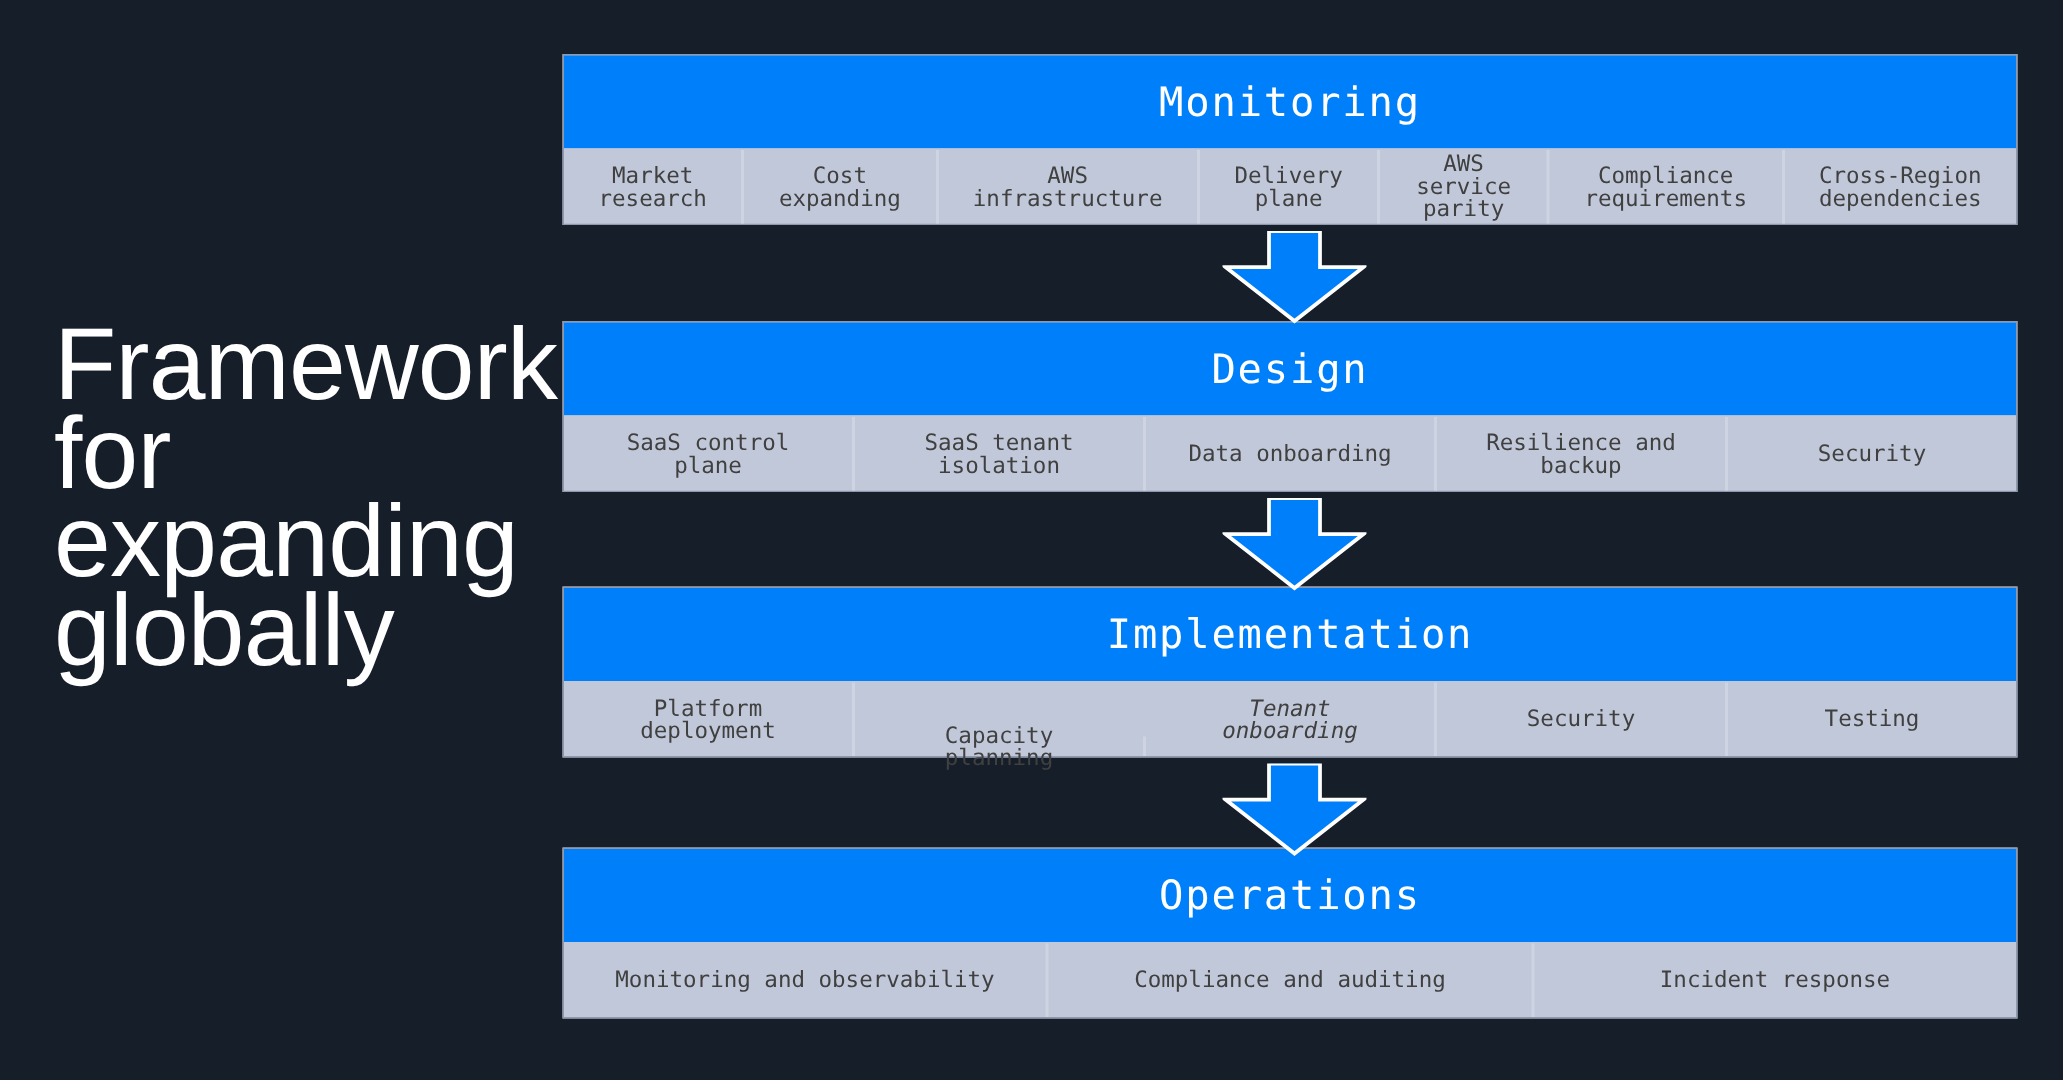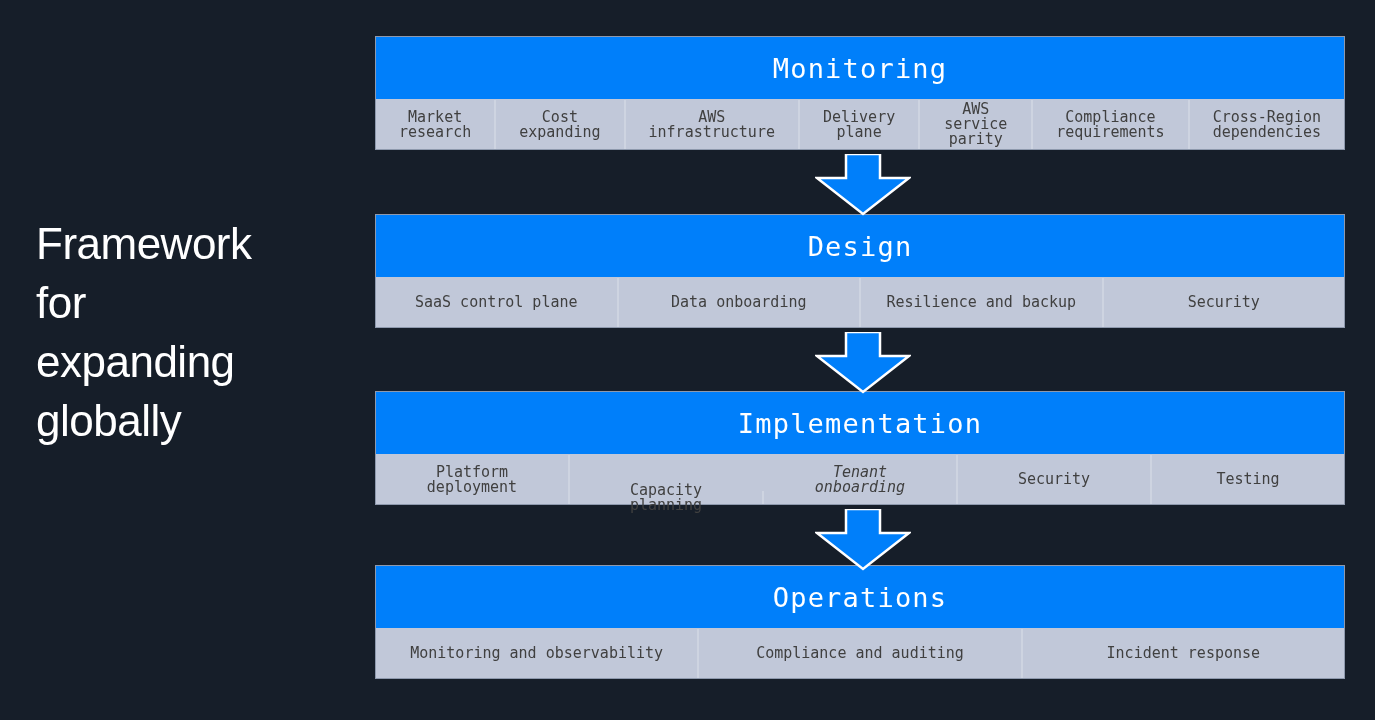--- a/index.html
+++ b/index.html
@@ -19,21 +19,21 @@
 
   
   .deck-title {
     position: absolute;
     left: 36px;
     top: 214px;
     width: 300px;
     color: #ffffff;
     font-family: "Liberation Sans", sans-serif;
     font-weight: 300;
-    font-size: 44px;
+    font-size: 68px;
     line-height: 59px;
     letter-spacing: -0.5px;
     white-space: pre-line;
   }
 
   
   .flow {
     position: absolute;
     left: 375px;
     top: 0;
@@ -123,20 +123,21 @@
           <div class="stage-item" style="flex-grow: 1;">Cross-Region
 dependencies</div>
         </div>
       </div>
       <div class="stage-block" style="top: 214px;">
         <div class="stage-header">
           <div class="stage-header-label">Design</div>
         </div>
         <div class="stage-items">
           <div class="stage-item" style="flex-grow: 1;">SaaS control plane</div>
+          <div class="stage-item" style="flex-grow: 1;">SaaS tenant isolation</div>
           <div class="stage-item" style="flex-grow: 1;">Data onboarding</div>
           <div class="stage-item" style="flex-grow: 1;">Resilience and backup</div>
           <div class="stage-item" style="flex-grow: 1;">Security</div>
         </div>
       </div>
       <div class="stage-block" style="top: 391px;">
         <div class="stage-header">
           <div class="stage-header-label">Implementation</div>
         </div>
         <div class="stage-items">

